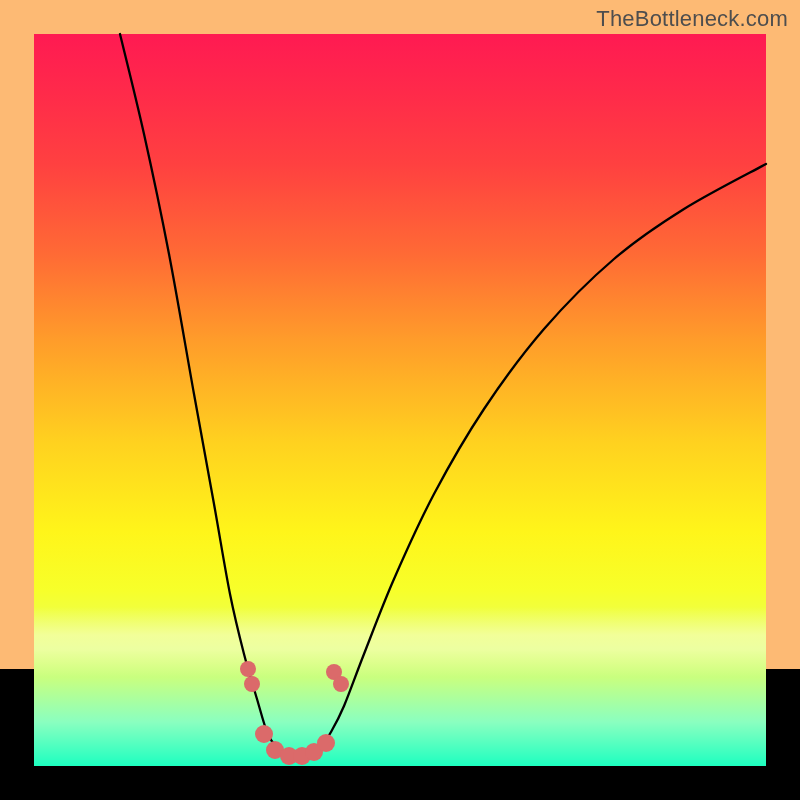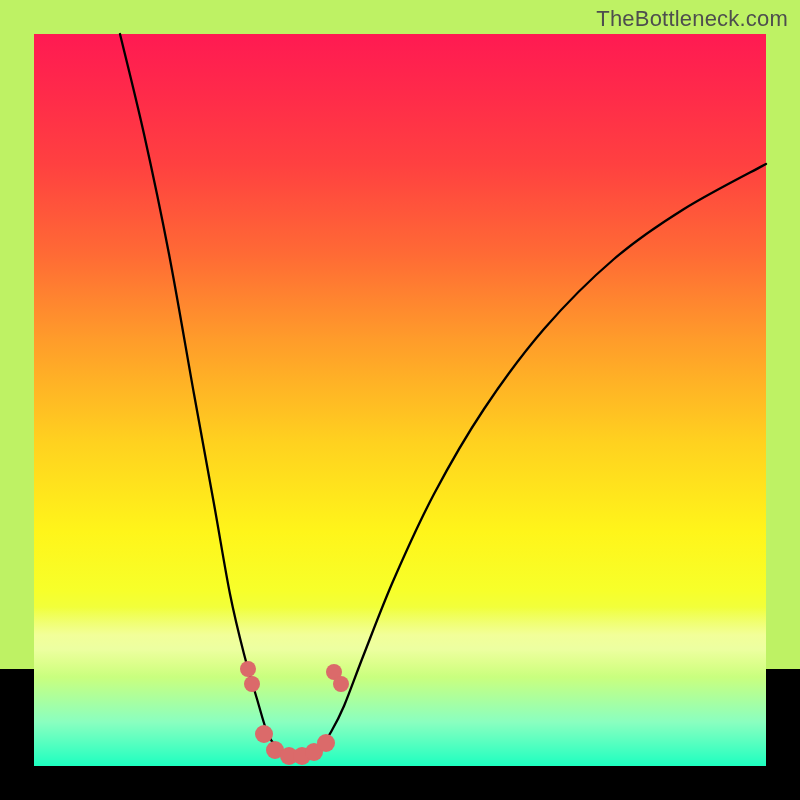--- a/index.html
+++ b/index.html
@@ -9,21 +9,21 @@
     height: 800px;
     background: #000;
     overflow: hidden;
     font-family: Arial, Helvetica, sans-serif;
   }
   .frame {
     position: absolute;
     left: 0; top: 0;
     width: 800px;
     height: 669px;
-    background: #bef264;
+    background: #fdba74;
   }
   .plot {
     position: absolute;
     left: 34px;
     top: 34px;
     width: 732px;
     height: 732px;
     
     background: linear-gradient(to bottom,
       #ff1a52 0%,

